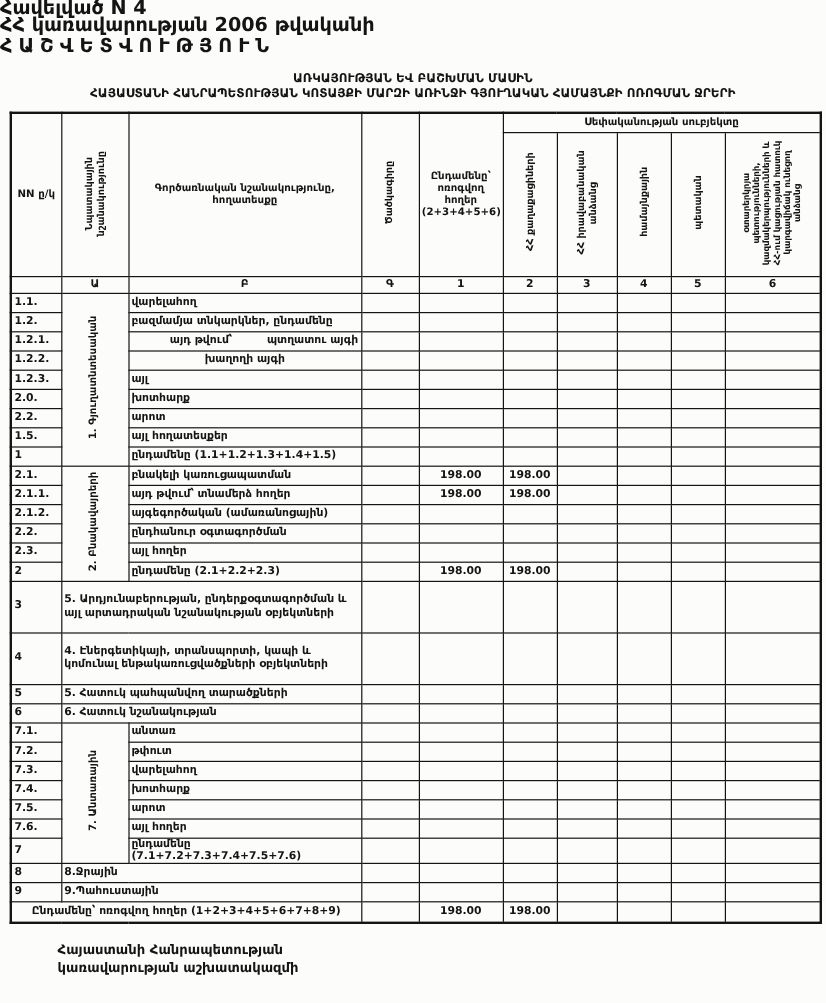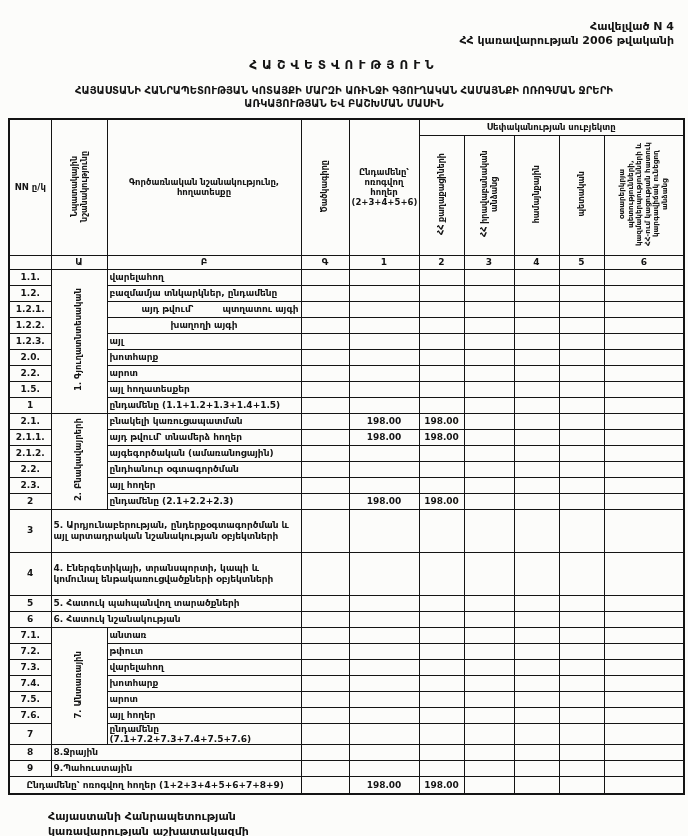--- a/index.html
+++ b/index.html
@@ -3,41 +3,41 @@
 <meta charset="utf-8">
 <style>
   html,body{margin:0;padding:0;}
   body{
     width:688px;height:836px;
     background:#fcfcfa;
     color:#141414;
     font-family:"DejaVu Sans",sans-serif;
     -webkit-font-smoothing:none;
   }
-  .appendix{ text-align:right; padding:20px 14px 0 0; font-size:11px; font-weight:bold; line-height:14px;}
-  .doc-title{ text-align:center; font-size:12px; font-weight:bold; letter-spacing:5px; margin-top:10px;}
+  .appendix{ text-align:left; padding:0 14px 0 0; font-size:16px; font-weight:bold; line-height:14px;}
+  .doc-title{ font-size:16px; font-weight:bold; letter-spacing:5px; }
   .doc-subtitle{ text-align:center; font-size:10px; font-weight:bold; line-height:13px; margin-top:12px;}
   table{
     border-collapse:collapse; table-layout:fixed;
     width:675px; margin:8px 5px 0 8px;
     border:2px solid #141414;
   }
   th,td{ border:1px solid #141414; padding:0 2px; overflow:hidden; font-weight:bold;}
   th{ font-size:8.5px; line-height:10px; font-weight:bold; text-align:center; vertical-align:middle;}
   td{ font-size:9px; line-height:10px; height:15px; vertical-align:middle;}
   .h-group{ height:16px; font-size:9px;}
   .h-main{ height:120px;}
   .vert{
     writing-mode:vertical-rl; transform:rotate(180deg);
     display:inline-block; max-height:114px;
     font-size:8px; line-height:9.5px; white-space:normal;
   }
   .vert.small{ font-size:7.2px; line-height:8.6px;}
   .letters td{ height:13px; text-align:center; font-size:9px;}
-  .no-cell{ text-align:center;}
+  .no-cell{ }
   .num-cell{ text-align:center;}
   .group-cell{ text-align:center; vertical-align:middle;}
   .group-cell .vert{ max-height:130px; font-size:8.5px;}
   .tall{ height:42px;}
   .tall td{ height:42px; line-height:11px;}
   .r56 td{ height:15px;}
   .total-row td{ height:16px;}
   .total-label{ text-align:center;}
   .split{ display:flex;padding-left:32px;}
   .split .lead{ white-space:nowrap;}
@@ -50,22 +50,22 @@
 <body>
 
 <div class="appendix">
   <div>Հավելված N 4</div>
   <div>ՀՀ կառավարության 2006 թվականի</div>
 </div>
 
 <div class="doc-title">ՀԱՇՎԵՏՎՈՒԹՅՈՒՆ</div>
 
 <div class="doc-subtitle">
+  <div>ԱՌԿԱՅՈՒԹՅԱՆ ԵՎ ԲԱՇԽՄԱՆ ՄԱՍԻՆ</div>
   <div>ՀԱՅԱՍՏԱՆԻ ՀԱՆՐԱՊԵՏՈՒԹՅԱՆ ԿՈՏԱՅՔԻ ՄԱՐԶԻ ԱՌԻՆՋԻ ԳՅՈՒՂԱԿԱՆ ՀԱՄԱՅՆՔԻ ՈՌՈԳՄԱՆ ՋՐԵՐԻ</div>
-  <div>ԱՌԿԱՅՈՒԹՅԱՆ ԵՎ ԲԱՇԽՄԱՆ ՄԱՍԻՆ</div>
 </div>
 
 <table>
   <colgroup>
     <col style="width:42px">
       <col style="width:56px">
       <col style="width:194px">
       <col style="width:48px">
     <col style="width:70px">
       <col style="width:45px">

